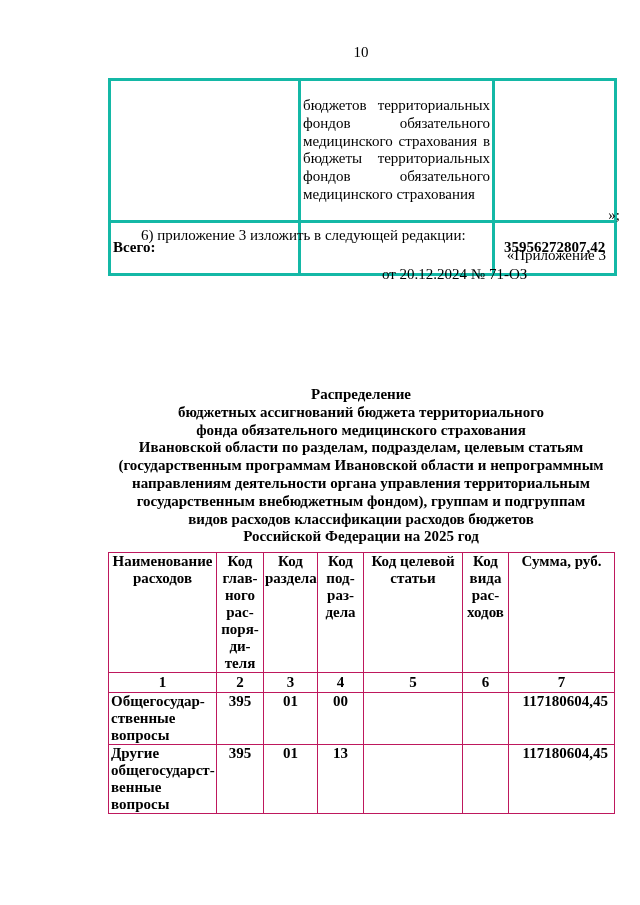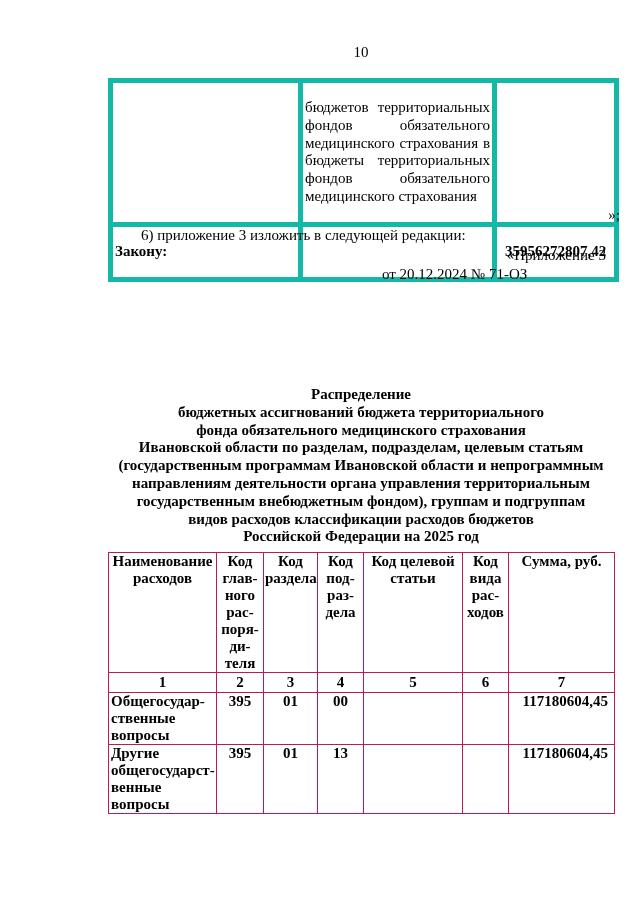--- a/index.html
+++ b/index.html
@@ -24,21 +24,21 @@
 
   
   .top-table {
     position: absolute;
     top: 78px; left: 90px;
     width: 506px;
     border-collapse: collapse;
     table-layout: fixed;
   }
   .top-table td {
-    border: 5px solid #14b8a6;
+    border: 3px solid #14b8a6;
     vertical-align: top;
     padding: 16px 2px;
     line-height: 17.8px;
   }
   .just-lines {
     white-space: pre-line;
     text-align: justify;
     text-align-last: justify;
   }
   .just-last { text-align: left; }
@@ -121,21 +121,21 @@
         <div class="just-lines">бюджетов территориальных
 фондов обязательного
 медицинского страхования в
 бюджеты территориальных
 фондов обязательного</div>
         <div class="just-last">медицинского страхования</div>
       </td>
       <td></td>
     </tr>
     <tr style="height:19px;">
-      <td class="total-label">Закону:</td>
+      <td class="total-label">Всего:</td>
       <td></td>
       <td class="total-amount">35956272807,42</td>
     </tr>
   </tbody>
     </table>
 
   <div class="closing-mark">»;</div>
 
   <div class="amendment-clause">6) приложение 3 изложить в следующей редакции:</div>
 

